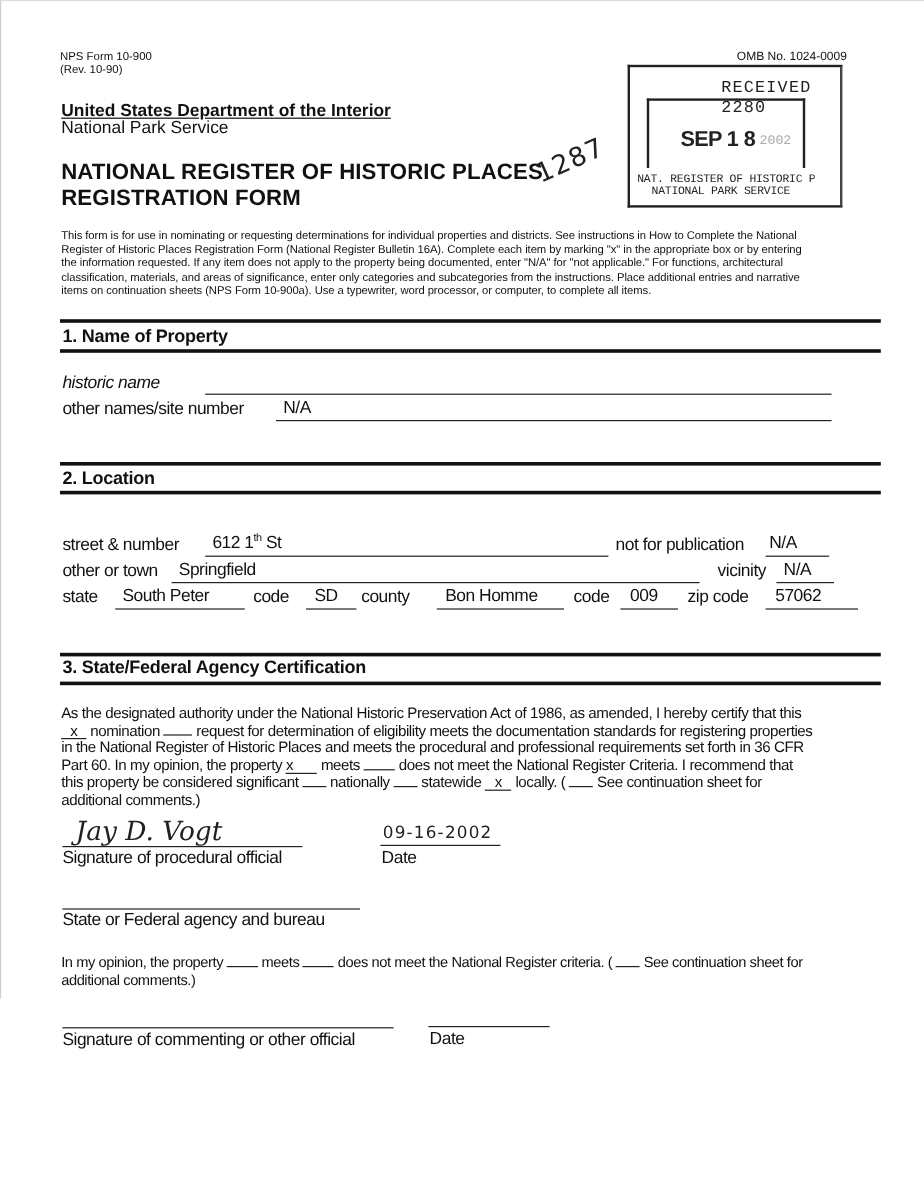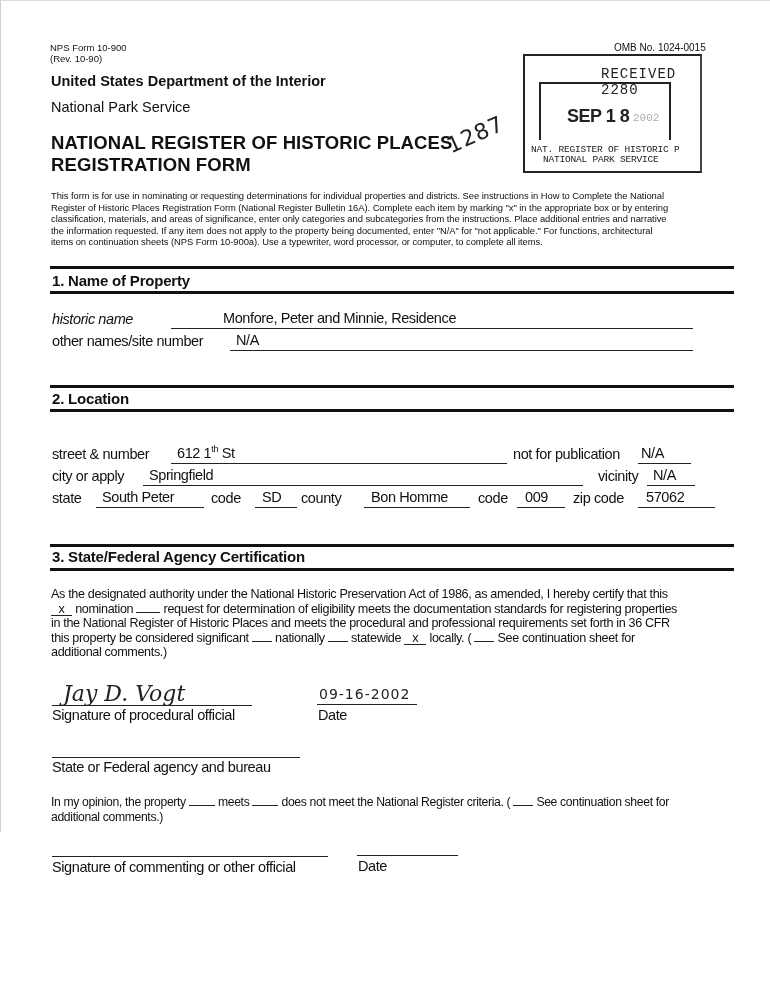--- a/index.html
+++ b/index.html
@@ -28,72 +28,71 @@
   .hand { font-family: "DejaVu Sans", sans-serif; font-style: italic; color: #222; }
   .sup { font-size: 9px; vertical-align: super; line-height: 0; }
 </style>
 </head>
 <body>
 
 <div class="page">
 
   <div class="abs small" style="left:49px;top:41px;">NPS Form 10-900</div>
   <div class="abs small" style="left:49px;top:52px;">(Rev. 10-90)</div>
-  <div class="abs small" style="left:613px;top:41px;font-size:10px;">OMB No. 1024-0015</div>
+  <div class="abs small" style="left:613px;top:41px;font-size:10px;">OMB No. 1024-0009</div>
 
-  <div class="abs dept" style="left:50px;top:72px;">United States Department of the Interior</div>
+  <div class="abs dept" style="left:50px;top:84px;text-decoration:underline;">United States Department of the Interior</div>
   <div class="abs nps" style="left:50px;top:98px;">National Park Service</div>
 
   <div class="abs title" style="left:50px;top:131px;">NATIONAL REGISTER OF HISTORIC PLACES</div>
   <div class="abs title" style="left:50px;top:153px;">REGISTRATION FORM</div>
 
   <div class="abs hand" style="left:452px;top:132px;font-size:22px;transform:rotate(-24deg);transform-origin:left bottom;font-style:normal;font-weight:normal;letter-spacing:1px;">1287</div>
 
   <div class="stamp">
     <div class="stamp-text" style="left:48px;top:10px;font-size:14px;letter-spacing:1px;margin-left:28px;">RECEIVED  2280</div>
     <div class="stamp-inner"></div>
     <div class="stamp-text" style="left:42px;top:50px;font-size:18px;font-weight:bold;font-family:'Liberation Sans',sans-serif;letter-spacing:-0.5px;">SEP 1 8</div>
     <div class="stamp-text" style="left:108px;top:56px;font-size:11px;color:#aaa;">2002</div>
     <div class="stamp-text" style="left:6px;top:88px;font-size:9.5px;letter-spacing:-0.2px;white-space:nowrap;overflow:hidden;width:148px;">NAT. REGISTER OF HISTORIC PLACES</div>
     <div class="stamp-text" style="left:18px;top:98px;font-size:9.5px;letter-spacing:-0.2px;white-space:nowrap;overflow:hidden;width:130px;">NATIONAL PARK SERVICE</div>
   </div>
 
   <div class="abs intro" style="left:50px;top:189px;">
     <div>This form is for use in nominating or requesting determinations for individual properties and districts.  See instructions in How to Complete the National</div>
     <div>Register of Historic Places Registration Form (National Register Bulletin 16A).  Complete each item by marking "x" in the appropriate box or by entering</div>
+    <div>the information requested.  If any item does not apply to the property being documented, enter "N/A" for "not applicable."  For functions, architectural</div>
     <div>classification, materials, and areas of significance, enter only categories and subcategories from the instructions.  Place additional entries and narrative</div>
-    <div>the information requested.  If any item does not apply to the property being documented, enter "N/A" for "not applicable."  For functions, architectural</div>
     <div>items on continuation sheets (NPS Form 10-900a).  Use a typewriter, word processor, or computer, to complete all items.</div>
   </div>
 
   <div class="rule" style="top:265px;"></div>
   <div class="abs sec-title" style="left:51px;top:271px;">1. Name of Property</div>
   <div class="rule" style="top:290px;height:2.5px;"></div>
 
   <div class="abs cond" style="left:51px;top:310px;font-style:italic;">historic name</div>
   <div class="field-line" style="left:170px;top:327px;width:522px;"></div>
-  <div class="val" style="left:222px;top:309px;">Monfore, Peter and Minnie, Residence</div>
 
   <div class="abs cond" style="left:51px;top:332px;">other names/site number</div>
   <div class="field-line" style="left:229px;top:349px;width:463px;"></div>
   <div class="val" style="left:235px;top:331px;">N/A</div>
 
   <div class="rule" style="top:384px;"></div>
   <div class="abs sec-title" style="left:51px;top:389px;">2. Location</div>
   <div class="rule" style="top:408px;height:2.5px;"></div>
 
   <div class="abs cond" style="left:51px;top:445px;">street &amp; number</div>
   <div class="field-line" style="left:170px;top:462px;width:336px;"></div>
   <div class="val" style="left:176px;top:444px;"><span>612 1</span><span class="sup">th</span><span> St</span></div>
 
   <div class="abs cond" style="left:512px;top:445px;">not for publication</div>
   <div class="field-line" style="left:637px;top:462px;width:53px;"></div>
   <div class="val" style="left:640px;top:444px;">N/A</div>
 
-  <div class="abs cond" style="left:51px;top:467px;">city or apply</div>
+  <div class="abs cond" style="left:51px;top:467px;">other or town</div>
   <div class="field-line" style="left:142px;top:484px;width:440px;"></div>
   <div class="val" style="left:148px;top:466px;">Springfield</div>
 
   <div class="abs cond" style="left:597px;top:467px;">vicinity</div>
   <div class="field-line" style="left:646px;top:484px;width:48px;"></div>
   <div class="val" style="left:652px;top:466px;">N/A</div>
 
   <div class="abs cond" style="left:51px;top:489px;">state</div>
   <div class="field-line" style="left:95px;top:506px;width:108px;"></div>
   <div class="val" style="left:101px;top:488px;">South Peter</div>
@@ -120,20 +119,27 @@
 
   <div class="abs para" style="left:50px;top:586px;">
     <div>As the designated authority under the National Historic Preservation Act of 1986, as amended, I hereby certify that this</div>
     <div>
       <span class="u" style="width:21px;">x</span>
       <span>nomination</span>
       <span class="u" style="width:24px;"></span>
       <span>request for determination of eligibility meets the documentation standards for registering properties</span>
     </div>
     <div>in the National Register of Historic Places and meets the procedural and professional requirements set forth in 36 CFR</div>
+    <div>
+      <span>Part 60.  In my opinion, the property</span>
+      <span class="u" style="width:26px;text-align:left;">x</span>
+      <span>meets</span>
+      <span class="u" style="width:26px;"></span>
+      <span>does not meet the National Register Criteria. I recommend that</span>
+    </div>
     <div>
       <span>this  property be considered significant</span>
       <span class="u" style="width:20px;"></span>
       <span>nationally</span>
       <span class="u" style="width:20px;"></span>
       <span>statewide</span>
       <span class="u" style="width:22px;">x</span>
       <span>locally.  (</span>
       <span class="u" style="width:20px;"></span>
       <span>See continuation sheet for</span>

